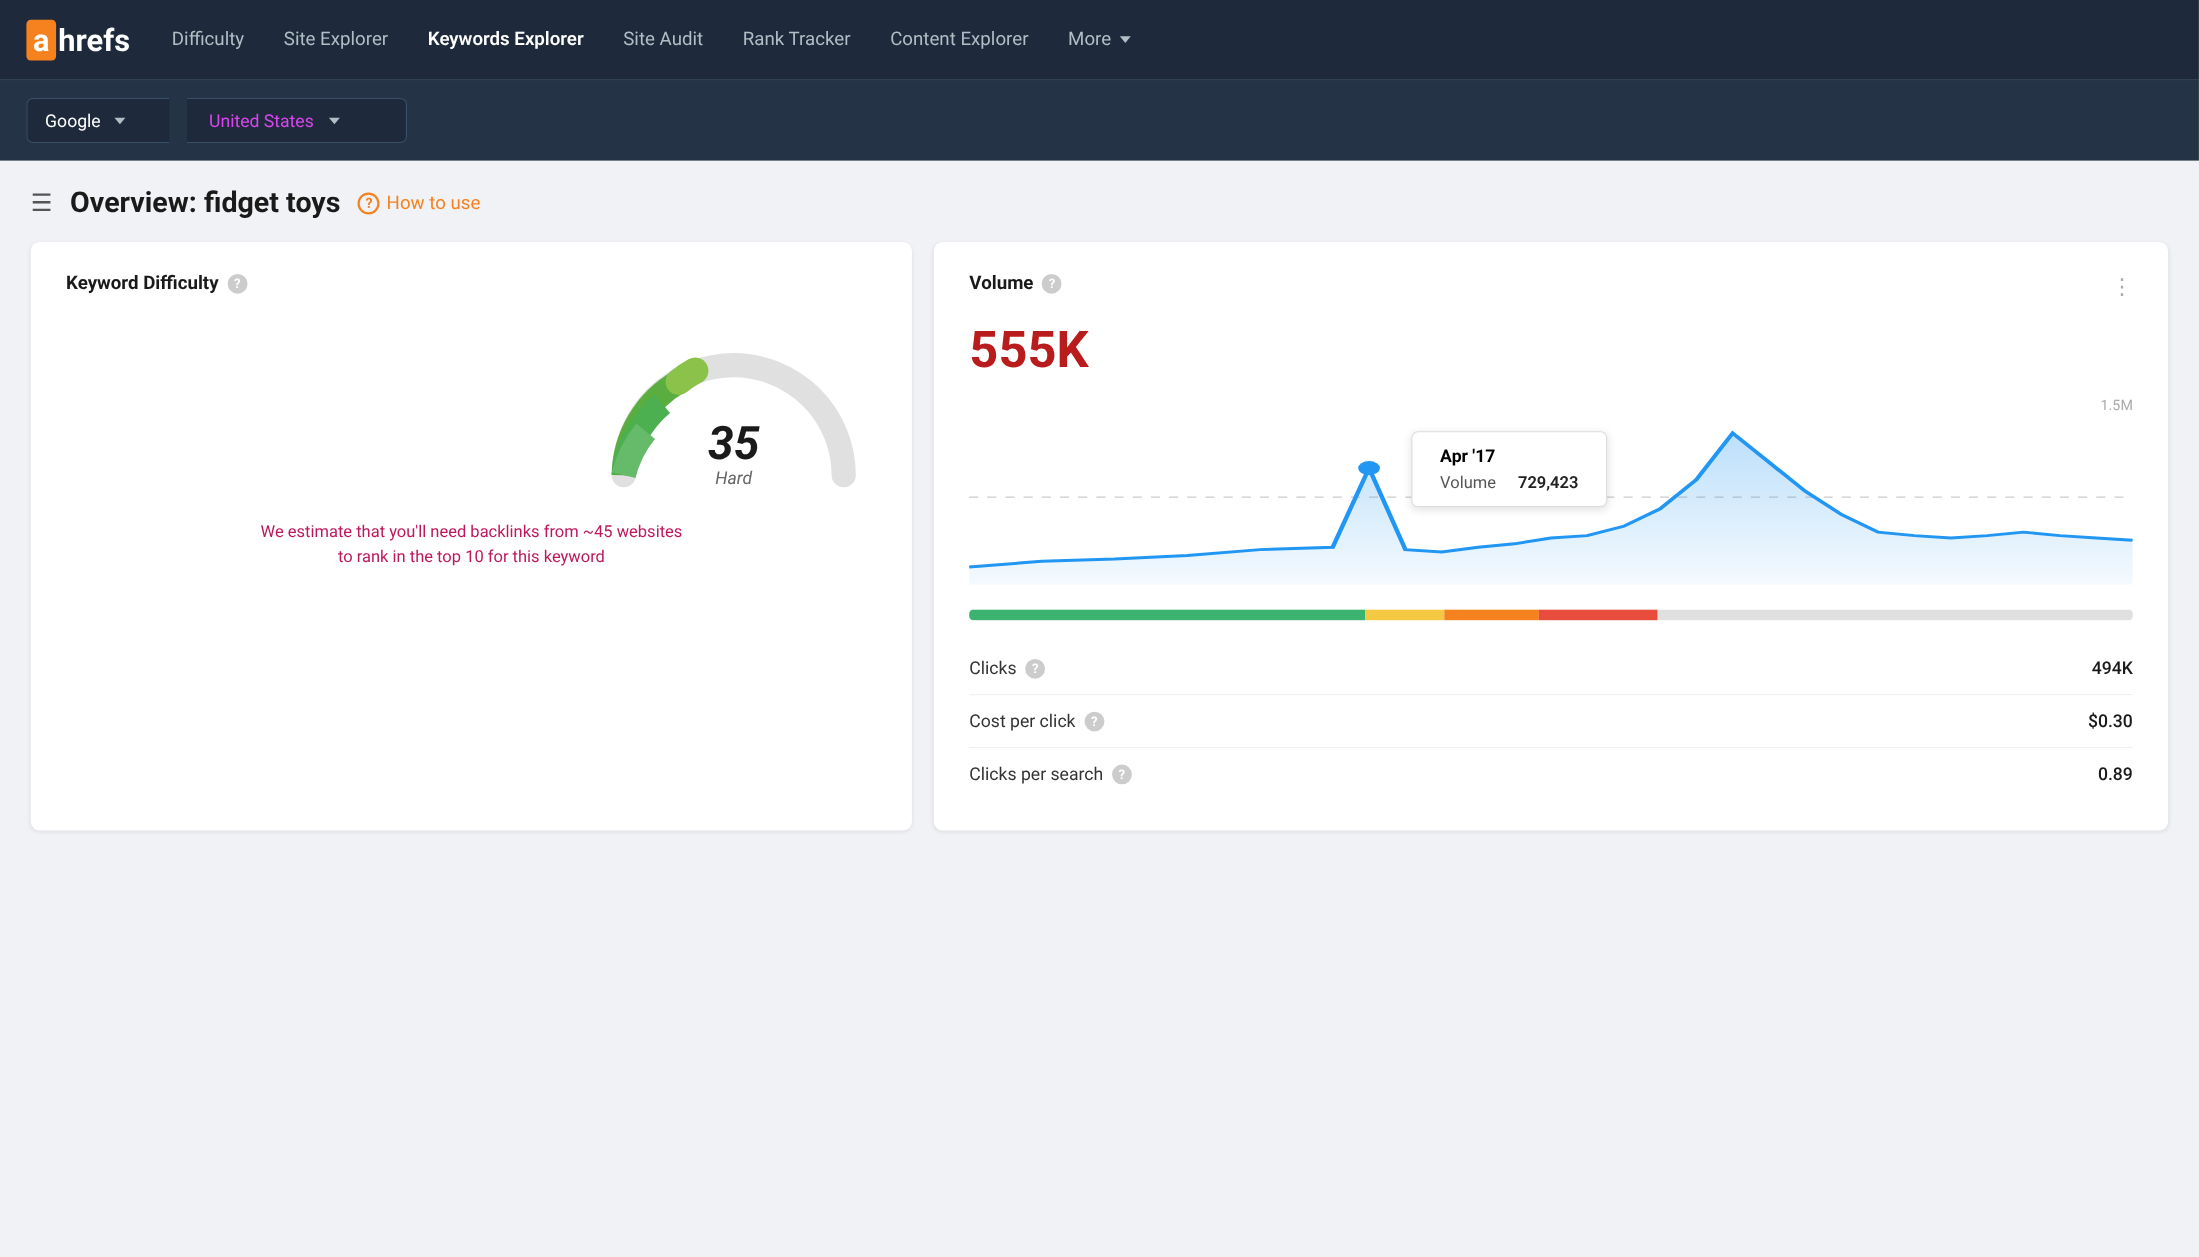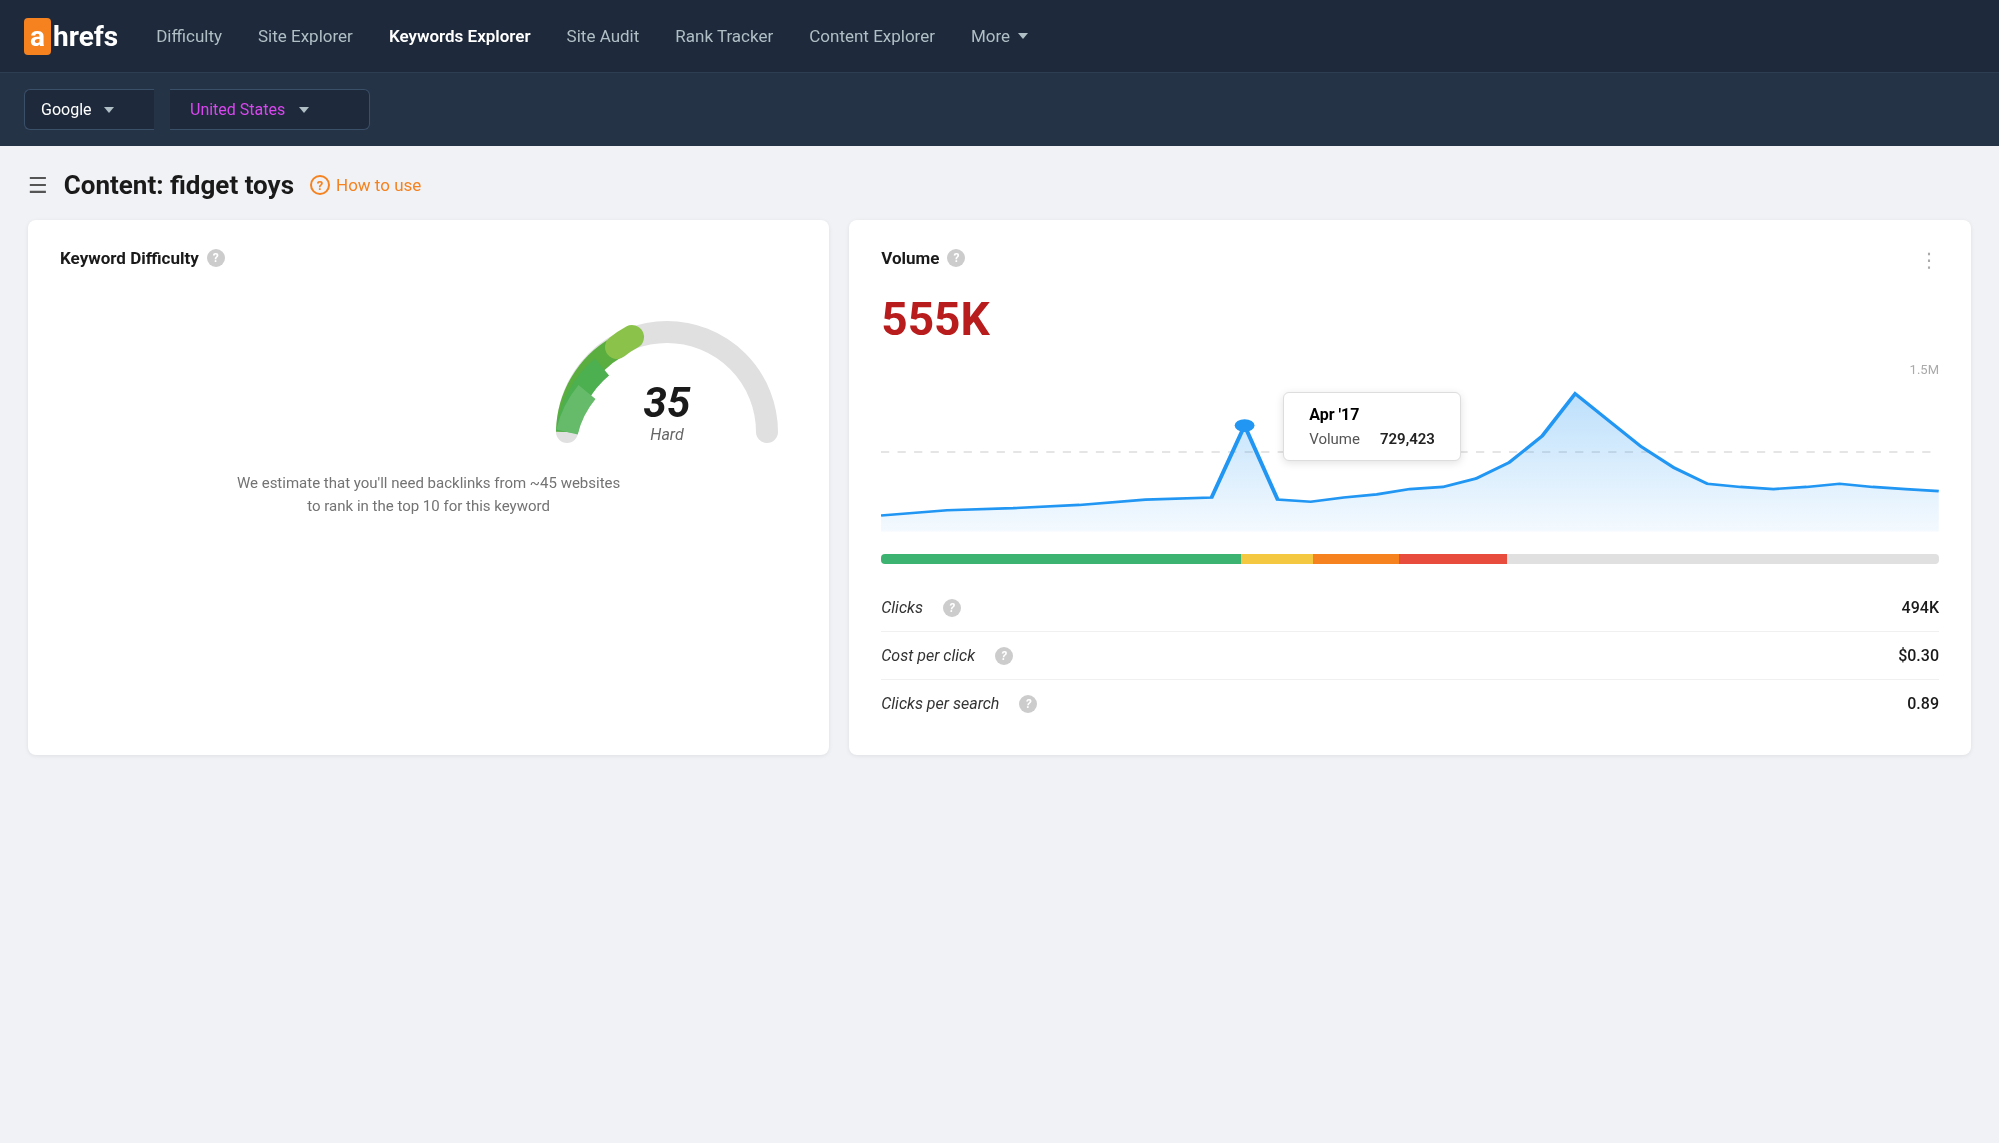--- a/index.html
+++ b/index.html
@@ -177,21 +177,21 @@
       font-style: italic;
     }
 
     .gauge-svg {
       width: 260px;
       height: 160px;
     }
 
     .kd-description {
       text-align: center;
-      color: #737373;
+      color: #be185d;
       font-size: 15px;
       line-height: 1.5;
       margin-top: 20px;
     }
 
     
     .volume-card-header {
       display: flex;
       justify-content: space-between;
       align-items: flex-start;
@@ -271,22 +271,21 @@
       align-items: center;
       padding: 14px 0;
       border-bottom: 1px solid #f0f0f0;
       font-size: 16px;
     }
     .metric-row:last-child { border-bottom: none; }
     .metric-label {
       color: #333;
       display: flex;
       align-items: center;
-      gap: 20px;
-      font-style: italic;
+      gap: 8px;
     }
     .metric-value {
       color: #1a1a1a;
       font-weight: 500;
     }
 
     
     .arrow-down {
       display: inline-block;
       width: 0; height: 0;
@@ -324,21 +323,21 @@
   <div class="country-select">
     <span>United States</span>
     <span class="arrow-down"></span>
   </div>
 </div>
 
 <div class="page-content">
 
   <div class="page-header">
     <span class="hamburger-icon">☰</span>
-    <h1 class="page-title">Content: fidget toys</h1>
+    <h1 class="page-title">Overview: fidget toys</h1>
     <div class="how-to-use">
       <span style="width:20px;height:20px;border-radius:50%;border:2px solid #f5821f;display:inline-flex;align-items:center;justify-content:center;font-size:13px;font-weight:700;color:#f5821f;">?</span>
       <span>How to use</span>
     </div>
   </div>
 
   <div class="cards-row">
 
     <div class="card">
       <div class="card-title">

